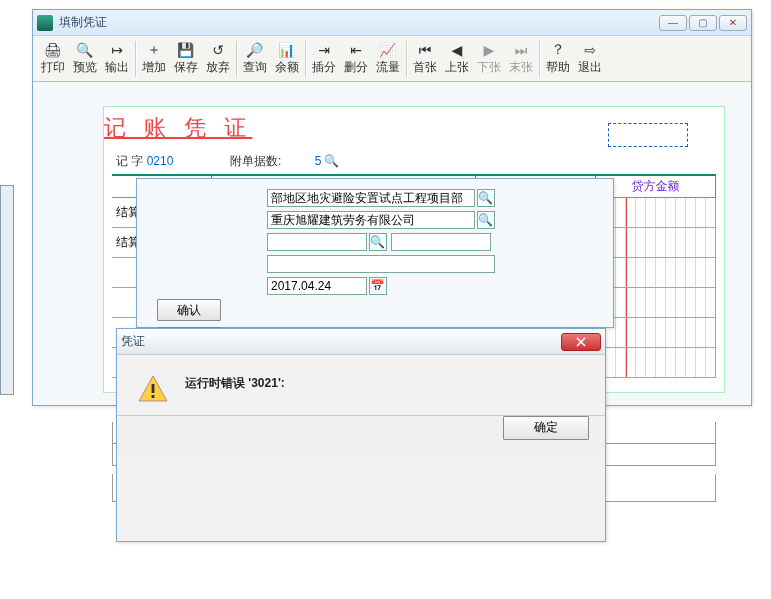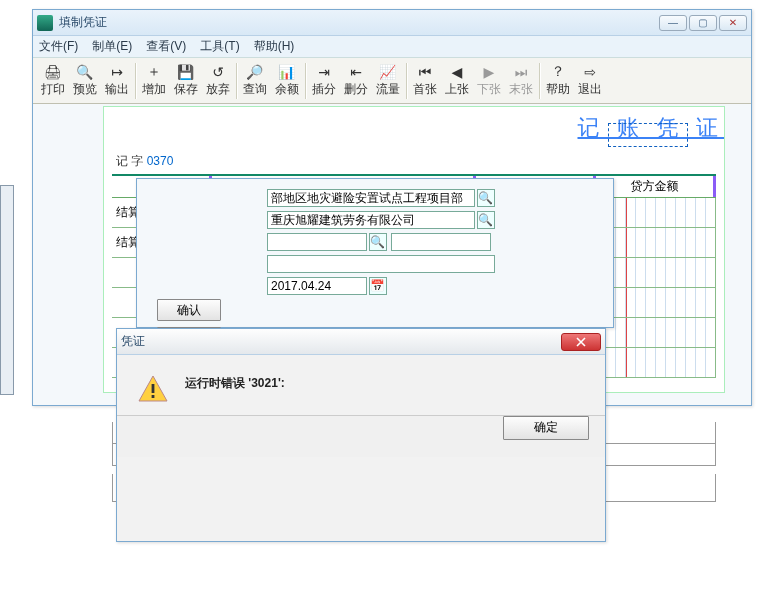--- a/index.html
+++ b/index.html
@@ -12,27 +12,27 @@
 .win-btn { width: 28px; height: 16px; border: 1px solid #9ab; background: linear-gradient(#f8fbfe,#dbe9f4); border-radius: 3px; display: flex; align-items: center; justify-content: center; color: #4a6a8a; font-size: 10px; }
 .win-btn.close { color: #a33; }
 .menubar { height: 22px; background: #eaf3fa; display: flex; align-items: center; padding: 0 6px; gap: 14px; color: #2a3a4a; border-bottom: 1px solid #cdd; }
 .menubar span { cursor: default; }
 .toolbar { height: 46px; background: #f4f4f0; border-bottom: 1px solid #c0c0b0; display: flex; align-items: center; padding: 0 4px; }
 .tbtn { width: 32px; display: flex; flex-direction: column; align-items: center; justify-content: center; font-size: 11px; color: #333; }
 .tbtn.disabled { color: #9a9a9a; }
 .tbtn .ico { width: 18px; height: 18px; display: flex; align-items: center; justify-content: center; font-size: 14px; }
 .tsep { width: 1px; height: 36px; background: #cfcfbe; margin: 0 2px; box-shadow: 1px 0 #fff; }
 .doc-area { position: absolute; left: 70px; top: 96px; right: 26px; bottom: 12px; background: #fff; border: 1px solid #aeb; }
-.doc-title { text-align: right; font-size: 22px; color: #3b82f6; font-family: Liberation Serif, serif; letter-spacing: 6px; text-decoration: underline; margin: 6px 0 10px; font-weight: 400; }
+.doc-title { text-align: left; font-size: 22px; color: #ef4444; font-family: Liberation Sans, sans-serif; letter-spacing: 6px; text-decoration: underline; margin: 6px 0 10px; font-weight: 400; }
 .doc-head { display: flex; padding: 0 12px 4px; color: #333; }
 .doc-head .field { margin-right: 24px; }
 .dashed { position: absolute; top: 16px; right: 36px; width: 80px; height: 24px; border: 1px dashed #1060c0; }
 .gridwrap { border-top: 2px solid #186; margin: 0 8px; }
 .gridhdr { display: flex; height: 22px; border-bottom: 1px solid #6a6; }
-.col { border-right: 3px solid #8b5cf6; display: flex; align-items: center; justify-content: center; color: #000000; }
+.col { border-right: 1px solid #8b5cf6; display: flex; align-items: center; justify-content: center; color: #6d28d9; }
 .col1 { width: 100px; } .col2 { flex: 1; } .col3, .col4 { width: 120px; }
 .gridbody { height: 220px; position: relative; }
 .gridrow { height: 30px; display: flex; border-bottom: 1px solid #8b8; }
 .cell { border-right: 1px solid #8b8; padding: 2px 4px; font-size: 12px; display: flex; align-items: center; }
 .amt-lines { width: 120px; border-right: 1px solid #8b8; background: repeating-linear-gradient(90deg,#fff,#fff 9px,#cde 9px,#cde 10px); position: relative; }
 .amt-lines::after { content:""; position:absolute; left: 30px; top:0; bottom:0; width:1px; background:#d44; }
 .bottom-area { padding: 4px 8px; }
 .bottom-row { display: flex; height: 22px; border: 1px solid #999; border-top: none; }
 .bottom-lbl { width: 45px; border-right: 1px solid #999; padding: 2px 4px; }
 .remark-row { display:flex; height:28px; border:1px solid #999; border-top:none; }
@@ -65,27 +65,20 @@
 <div class="window" style="left:32px; top:9px; width:720px; height:397px;">
   <div class="titlebar">
     <div class="app-icon"></div>
     <div class="title">填制凭证</div>
     <div class="win-btns">
       <div class="win-btn">—</div>
       <div class="win-btn">▢</div>
       <div class="win-btn close">✕</div>
     </div>
   </div>
-  <div class="menubar">
-    <span>文件(F)</span>
-    <span>制单(E)</span>
-    <span>查看(V)</span>
-    <span>工具(T)</span>
-    <span>帮助(H)</span>
-  </div>
   <div class="toolbar" id="toolbar">
       <div class="tbtn">
         <div class="ico">🖨</div>
         <div>打印</div>
       </div>
       <div class="tbtn">
         <div class="ico">🔍</div>
         <div>预览</div>
       </div>
       <div class="tbtn">
@@ -152,21 +145,22 @@
       <div class="tbtn">
         <div class="ico">⇨</div>
         <div>退出</div>
       </div>
     </div>
 
   <div class="doc-area">
     <div class="dashed"></div>
     <div class="doc-title">记 账 凭 证</div>
     <div class="doc-head">
-      <div class="field" style="width:90px;"><span>记 字</span> <span style="color:#06c">0370</span></div>
+      <div class="field" style="width:90px;"><span>记 字</span> <span style="color:#06c">0210</span></div>
+      <div class="field" style="text-align:right; margin-right:0;"><span>附单据数:</span> <span style="color:#06c; margin-left:30px;">5</span> <span>🔍</span></div>
     </div>
     <div class="gridwrap">
       <div class="gridhdr">
         <div class="col col1">摘  要</div>
         <div class="col col2">科目名称</div>
         <div class="col col3">借方金额</div>
         <div class="col col4">贷方金额</div>
       </div>
       <div class="gridbody" id="gridbody">
           <div class="gridrow">

